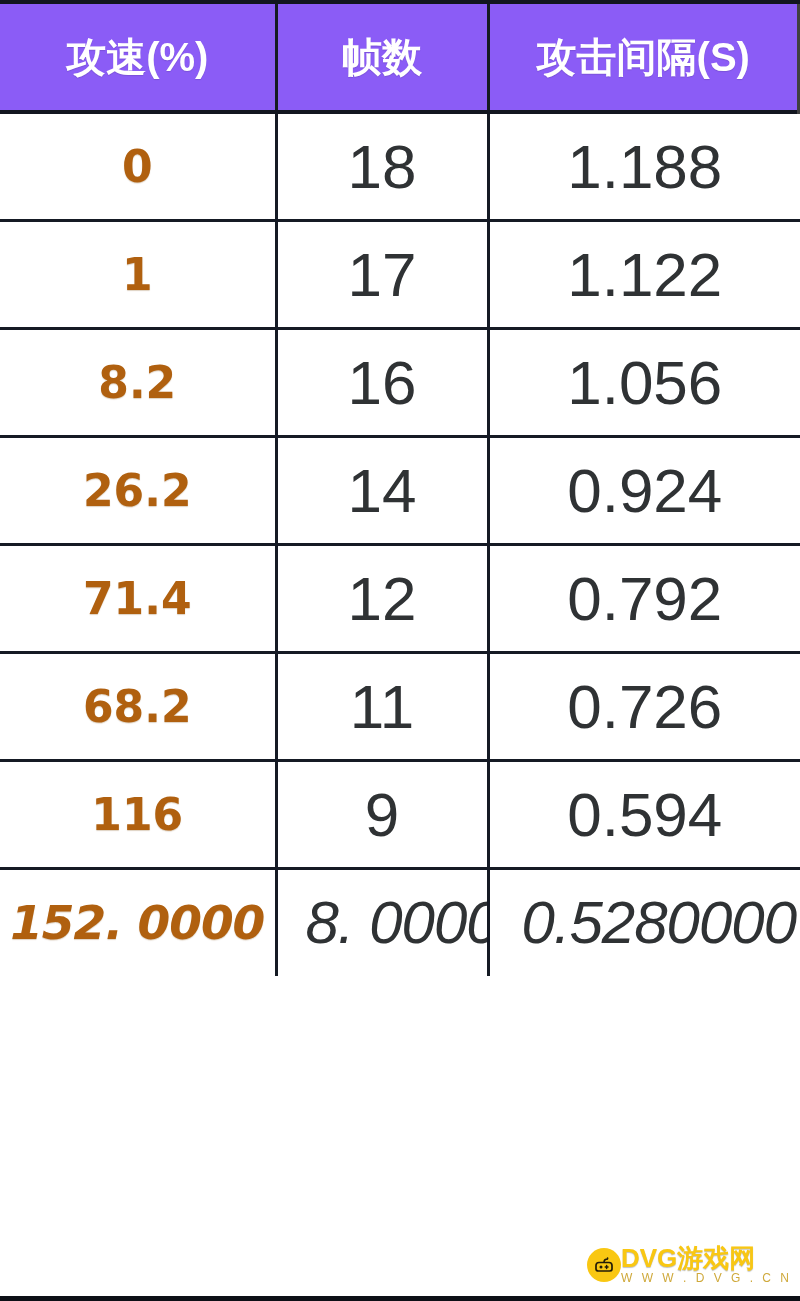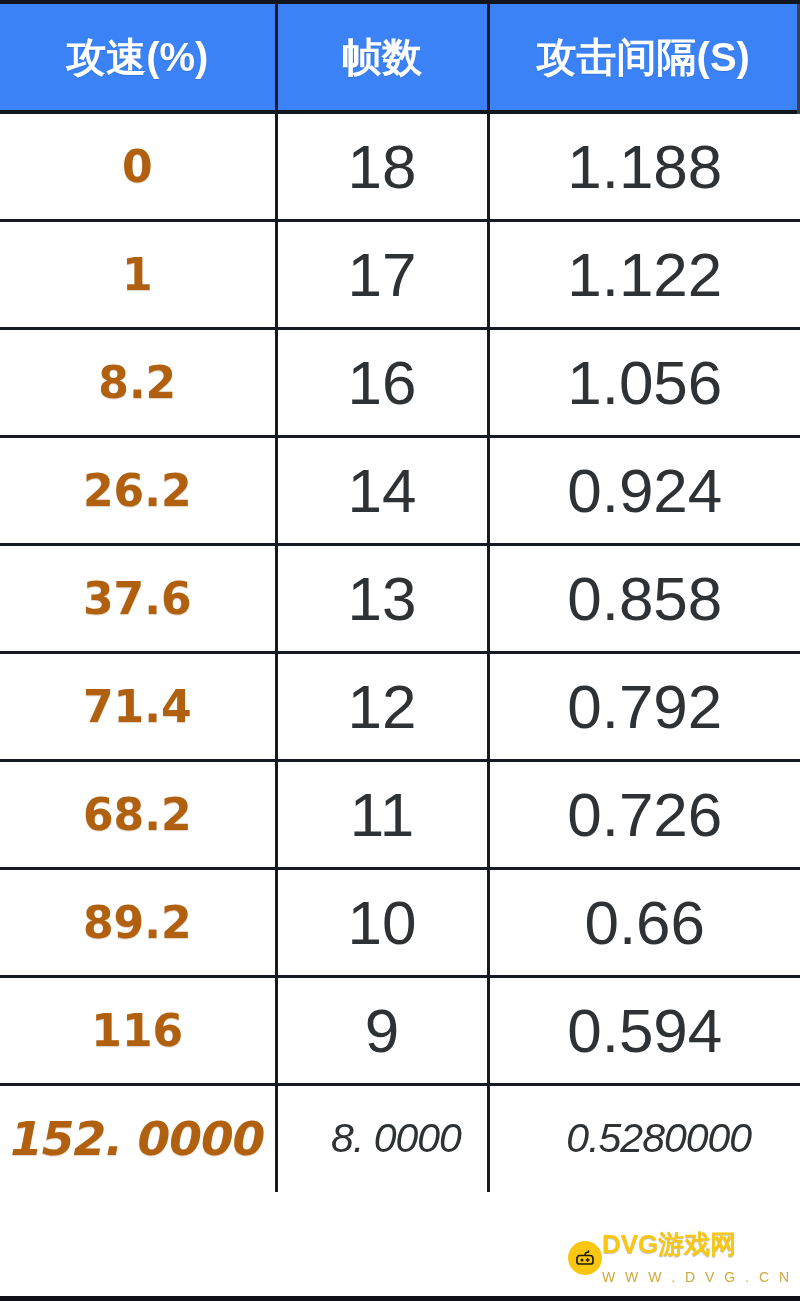--- a/index.html
+++ b/index.html
@@ -32,21 +32,21 @@
 
   .data-table col.c1 { width: 276px; }
   .data-table col.c2 { width: 212px; }
   .data-table col.c3 { width: 312px; }
 
   
   .data-table thead tr {
     height: 108px;
   }
   .data-table th {
-    background: #3b82f6;
+    background: #8b5cf6;
     color: #ffffff;
     font-size: 40px;
     font-weight: bold;
     text-align: center;
     vertical-align: middle;
     padding: 0;
     border-right: 3px solid #151a24;
     border-bottom: 4px solid #12161f;
     letter-spacing: 0px;
     text-shadow: 0 1px 1px rgba(0,0,0,0.12);
@@ -96,21 +96,21 @@
     font-family: "Liberation Sans", "DejaVu Sans", sans-serif;
   }
 
   
   tr.row-last .col-speed {
     font-size: 47px;
     letter-spacing: -1px;
   }
   tr.row-last .col-frames,
   tr.row-last .col-interval {
-    font-size: 41px;
+    font-size: 60px;
     letter-spacing: -1px;
     padding-left: 28px;
   }
 
   
   .watermark {
     position: absolute;
     right: 8px;
     bottom: 12px;
     display: flex;
@@ -132,25 +132,25 @@
   .wm-text { line-height: 1; }
   .wm-title {
     font-size: 26px;
     font-weight: bold;
     color: #f9c712;
     letter-spacing: 0px;
     display: block;
     text-shadow: 0 1px 1px rgba(0,0,0,0.25);
   }
   .wm-url {
-    font-size: 14px;
+    font-size: 12px;
     color: #cfa93b;
     letter-spacing: 3px;
     display: block;
-    margin-top: 13px;
+    margin-top: 1px;
   }
 </style>
 </head>
 <body>
 
 <div class="table-wrap">
 
   <table class="data-table">
     <colgroup>
       <col class="c1">
@@ -179,38 +179,28 @@
         <td class="col-speed">8.2</td>
         <td class="col-frames">16</td>
         <td class="col-interval">1.056</td>
       </tr>
       <tr>
         <td class="col-speed">26.2</td>
         <td class="col-frames">14</td>
         <td class="col-interval">0.924</td>
       </tr>
       <tr>
-        <td class="col-speed">37.6</td>
-        <td class="col-frames">13</td>
-        <td class="col-interval">0.858</td>
-      </tr>
-      <tr>
         <td class="col-speed">71.4</td>
         <td class="col-frames">12</td>
         <td class="col-interval">0.792</td>
       </tr>
       <tr>
         <td class="col-speed">68.2</td>
         <td class="col-frames">11</td>
         <td class="col-interval">0.726</td>
-      </tr>
-      <tr>
-        <td class="col-speed">89.2</td>
-        <td class="col-frames">10</td>
-        <td class="col-interval">0.66</td>
       </tr>
       <tr>
         <td class="col-speed">116</td>
         <td class="col-frames">9</td>
         <td class="col-interval">0.594</td>
       </tr>
       <tr class="row-last">
         <td class="col-speed">152. 0000</td>
         <td class="col-frames">8. 0000</td>
         <td class="col-interval">0.5280000</td>

